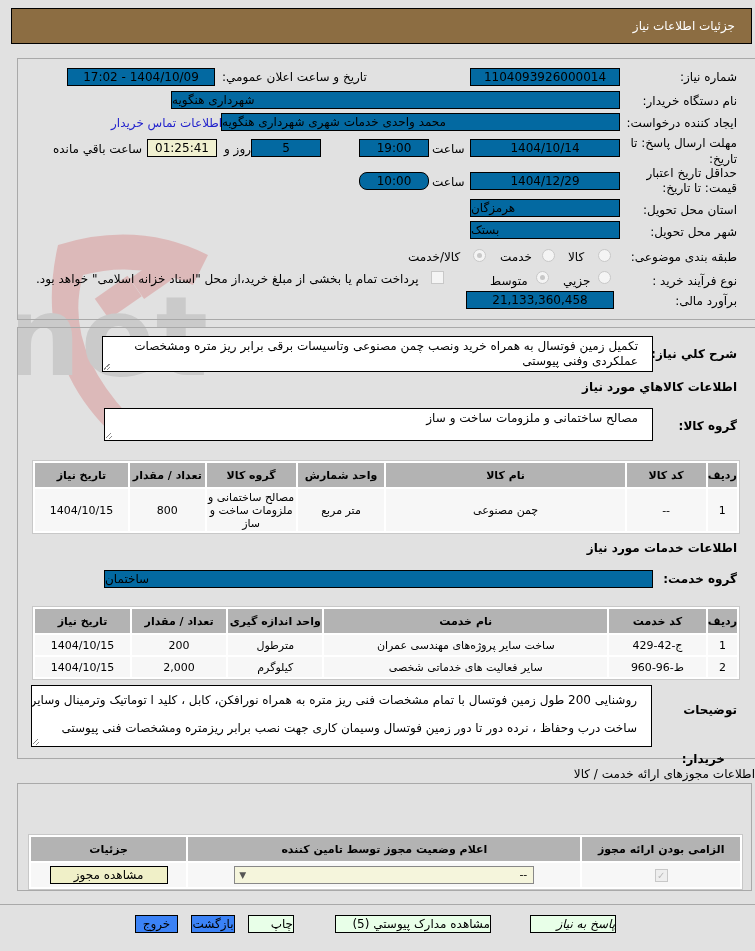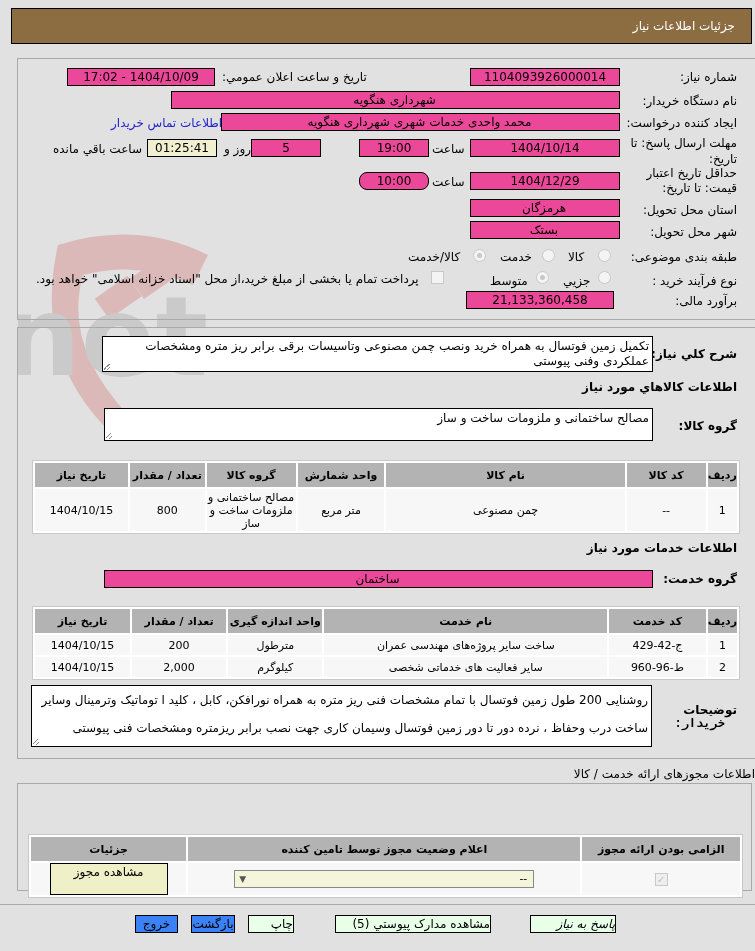--- a/index.html
+++ b/index.html
@@ -8,45 +8,45 @@
   .title-bar {
     position: absolute; left: 11px; top: 8px; width: 511px; height: 36px;
     background: #8c6d42; border: 1px solid #000;
   }
   .title-bar span { position: absolute; right: 16px; top: 10px; color: #fff; font-size: 12px; }
 
   .panel { position: absolute; border: 1px solid #a9a9a9; border-right: none; }
 
   .lbl { position: absolute; font-size: 12px; white-space: nowrap; color: #000; }
   .box {
-    position: absolute; background: #ec4899; border: 1px solid #000; height: 18px;
+    position: absolute; background: #0369a1; border: 1px solid #000; height: 18px;
     font-size: 12px; line-height: 16px; white-space: nowrap; overflow: hidden;
   }
   .box.center { text-align: center; }
-  .box.right { text-align: center; padding-right: 2px; }
+  .box.right { text-align: left; padding-right: 2px; }
   .box.yellow { background: #f0f0d0; }
   .link { position: absolute; color: #2222cc; font-size: 12px; white-space: nowrap; cursor: pointer; }
 
   .radio {
     position: absolute; width: 13px; height: 13px; border-radius: 50%;
     border: 1px solid #c8c8c8; background: #f4f4f4;
   }
   .radio.on::after {
     content: ""; position: absolute; left: 3px; top: 3px; width: 5px; height: 5px;
     border-radius: 50%; background: #c8c8c8;
   }
   .checkbox {
     position: absolute; width: 13px; height: 13px; border: 1px solid #c8c8c8; background: #f4f4f4;
   }
 
   .section-title { position: absolute; font-weight: bold; font-size: 12px; white-space: nowrap; }
 
   .textarea {
     position: absolute; background: #fff; border: 1px solid #000; font-size: 12px;
-    line-height: 15px; padding: 2px 3px; text-align: right; overflow: hidden;
+    line-height: 15px; padding: 2px 14px; text-align: right; overflow: hidden;
   }
   .textarea .grip {
     position: absolute; left: 1px; bottom: 1px; width: 6px; height: 6px;
     background: linear-gradient(135deg, transparent 40%, #888 40%, #888 50%, transparent 50%, transparent 70%, #888 70%, #888 80%, transparent 80%);
   }
 
   table.grid { position: absolute; border-collapse: separate; border-spacing: 2px; background: #fff; border: 1px solid #c8c8c8; }
   table.grid th { background: #b3b3b3; font-weight: bold; font-size: 11px; height: 24px; text-align: center; }
   table.grid td { background: #f7f7f7; font-size: 11px; text-align: center; }
 
@@ -199,21 +199,21 @@
       <td>ط-96-960</td>
       <td>سایر فعالیت های خدماتی شخصی</td>
       <td>کیلوگرم</td>
       <td>2,000</td>
       <td>1404/10/15</td>
     </tr>
   </tbody>
 </table>
 
 <span class="section-title" style="right:18px; top:703px;">توضیحات</span>
-<span class="section-title" style="right:30px; top:716px;font-family:Liberation Mono, monospace;">خریدار:</span>
+<span class="section-title" style="right:30px; top:752px;">خریدار:</span>
 <div class="textarea" style="left:31px; top:685px; width:621px; height:62px; line-height:28px; padding-top:0;">
   <div style="white-space:nowrap;">روشنایی 200 طول زمین فوتسال با تمام مشخصات فنی ریز متره به همراه نورافکن، کابل ، کلید ا توماتیک وترمینال وسایر</div>
   <div style="white-space:nowrap;">ساخت درب وحفاظ ، نرده  دور تا دور زمین فوتسال وسیمان کاری جهت نصب برابر ریزمتره ومشخصات فنی پیوستی</div>
   <span class="grip"></span>
 </div>
 
 <span class="lbl" style="right:0px; top:767px;">اطلاعات مجوزهای ارائه خدمت / کالا</span>
 <div class="panel" style="left:17px; top:783px; width:738px; height:108px; border-right:1px solid #a9a9a9; width:735px;"></div>
 
 <table class="grid" style="left:28px; top:834px; width:715px; background:#fff;">
@@ -229,21 +229,21 @@
       <td>
         <span style="display:inline-block; width:13px; height:13px; border:1px solid #c8c8c8; background:#eee; color:#bbb; font-size:10px; line-height:12px;">✓</span>
       </td>
       <td style="position:relative;">
         <div style="position:relative; margin:0 auto; width:300px; height:18px; background:#f5f5dc; border:1px solid #888; font-size:11px; line-height:16px; text-align:right; padding-right:6px;">
           <span>--</span>
           <span style="position:absolute; left:4px; top:0; font-size:9px; color:#555;">▼</span>
         </div>
       </td>
       <td>
-        <div style="margin:0 auto; width:118px; height:32px; background:#f0f0c8; border:1px solid #000; font-size:12px; line-height:16px;">مشاهده مجوز</div>
+        <div style="margin:0 auto; width:118px; height:18px; background:#f0f0c8; border:1px solid #000; font-size:12px; line-height:16px;">مشاهده مجوز</div>
       </td>
     </tr>
   </tbody>
 </table>
 
 <div style="position:absolute; left:0; top:904px; width:755px; height:1px; background:#a9a9a9;"></div>
 
 <div class="btn green" style="left:530px; top:915px; width:86px;font-style:italic;">پاسخ به نیاز</div>
 <div class="btn green" style="left:335px; top:915px; width:156px;">مشاهده مدارک پیوستي (5)</div>
 <div class="btn green" style="left:248px; top:915px; width:44px;">چاپ</div>

